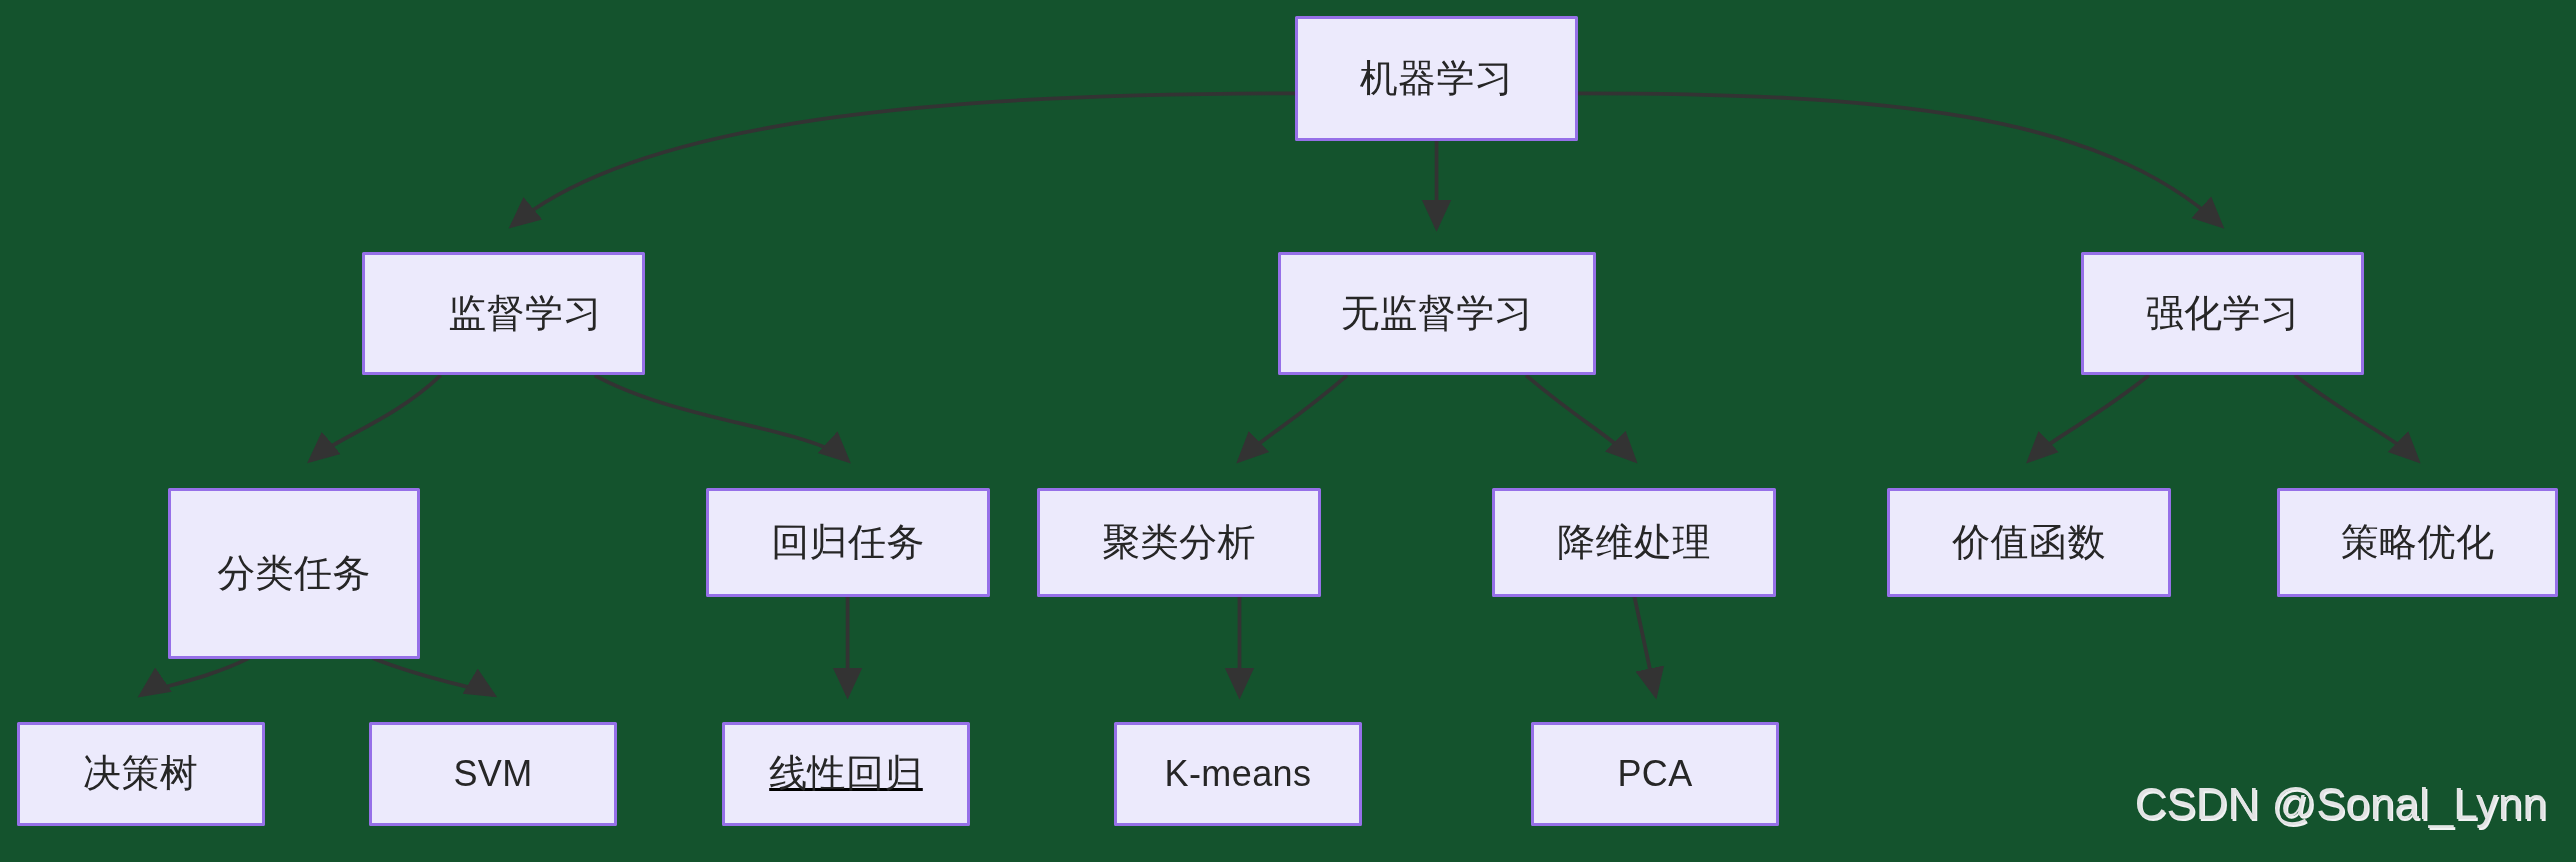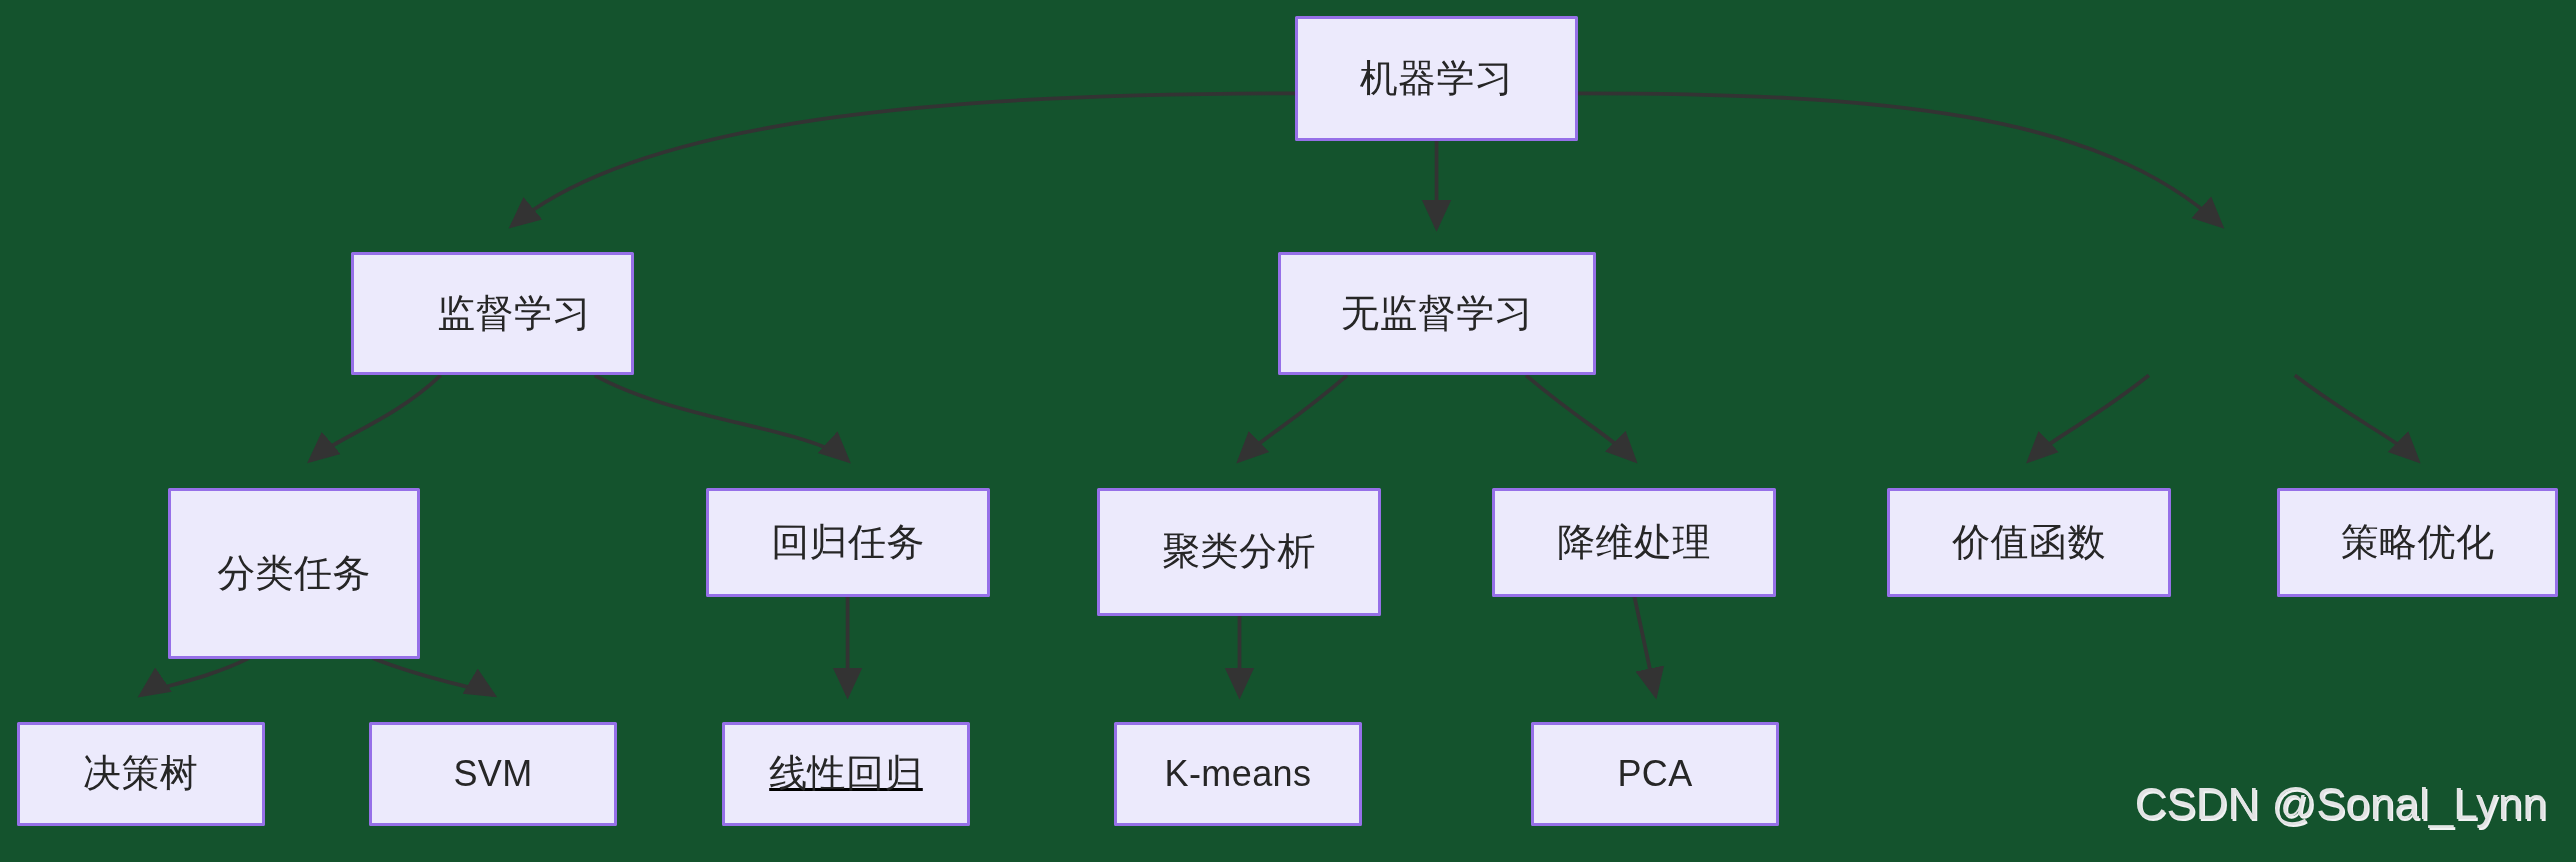--- a/index.html
+++ b/index.html
@@ -97,34 +97,37 @@
       <path d="M 1647 793 L 1647 924"></path>
 
       <path d="M 2172 793 L 2200 924"></path>
     </g>
   </svg>
 
   <div class="node" style="left:1295px; top:16px; width:283px; height:125px;">
     <span class="node-label">机器学习</span>
   </div>
 
-  <div class="node" style="left:351px; top:252px; width:283px; height:123px;padding-left:43px;">
+  <div class="node" style="left:362px; top:252px; width:283px; height:123px;padding-left:43px;">
     <span class="node-label">监督学习</span>
   </div>
   <div class="node" style="left:1278px; top:252px; width:318px; height:123px;">
     <span class="node-label">无监督学习</span>
+  </div>
+  <div class="node" style="left:2081px; top:252px; width:283px; height:123px;">
+    <span class="node-label">强化学习</span>
   </div>
 
   <div class="node" style="left:168px; top:488px; width:252px; height:171px;">
     <span class="node-label">分类任务</span>
   </div>
   <div class="node" style="left:706px; top:488px; width:284px; height:109px;">
     <span class="node-label">回归任务</span>
   </div>
-  <div class="node" style="left:1097px; top:488px; width:284px; height:128px;">
+  <div class="node" style="left:1037px; top:488px; width:284px; height:109px;">
     <span class="node-label">聚类分析</span>
   </div>
   <div class="node" style="left:1492px; top:488px; width:284px; height:109px;">
     <span class="node-label">降维处理</span>
   </div>
   <div class="node" style="left:1887px; top:488px; width:284px; height:109px;">
     <span class="node-label">价值函数</span>
   </div>
   <div class="node" style="left:2277px; top:488px; width:281px; height:109px;">
     <span class="node-label">策略优化</span>

